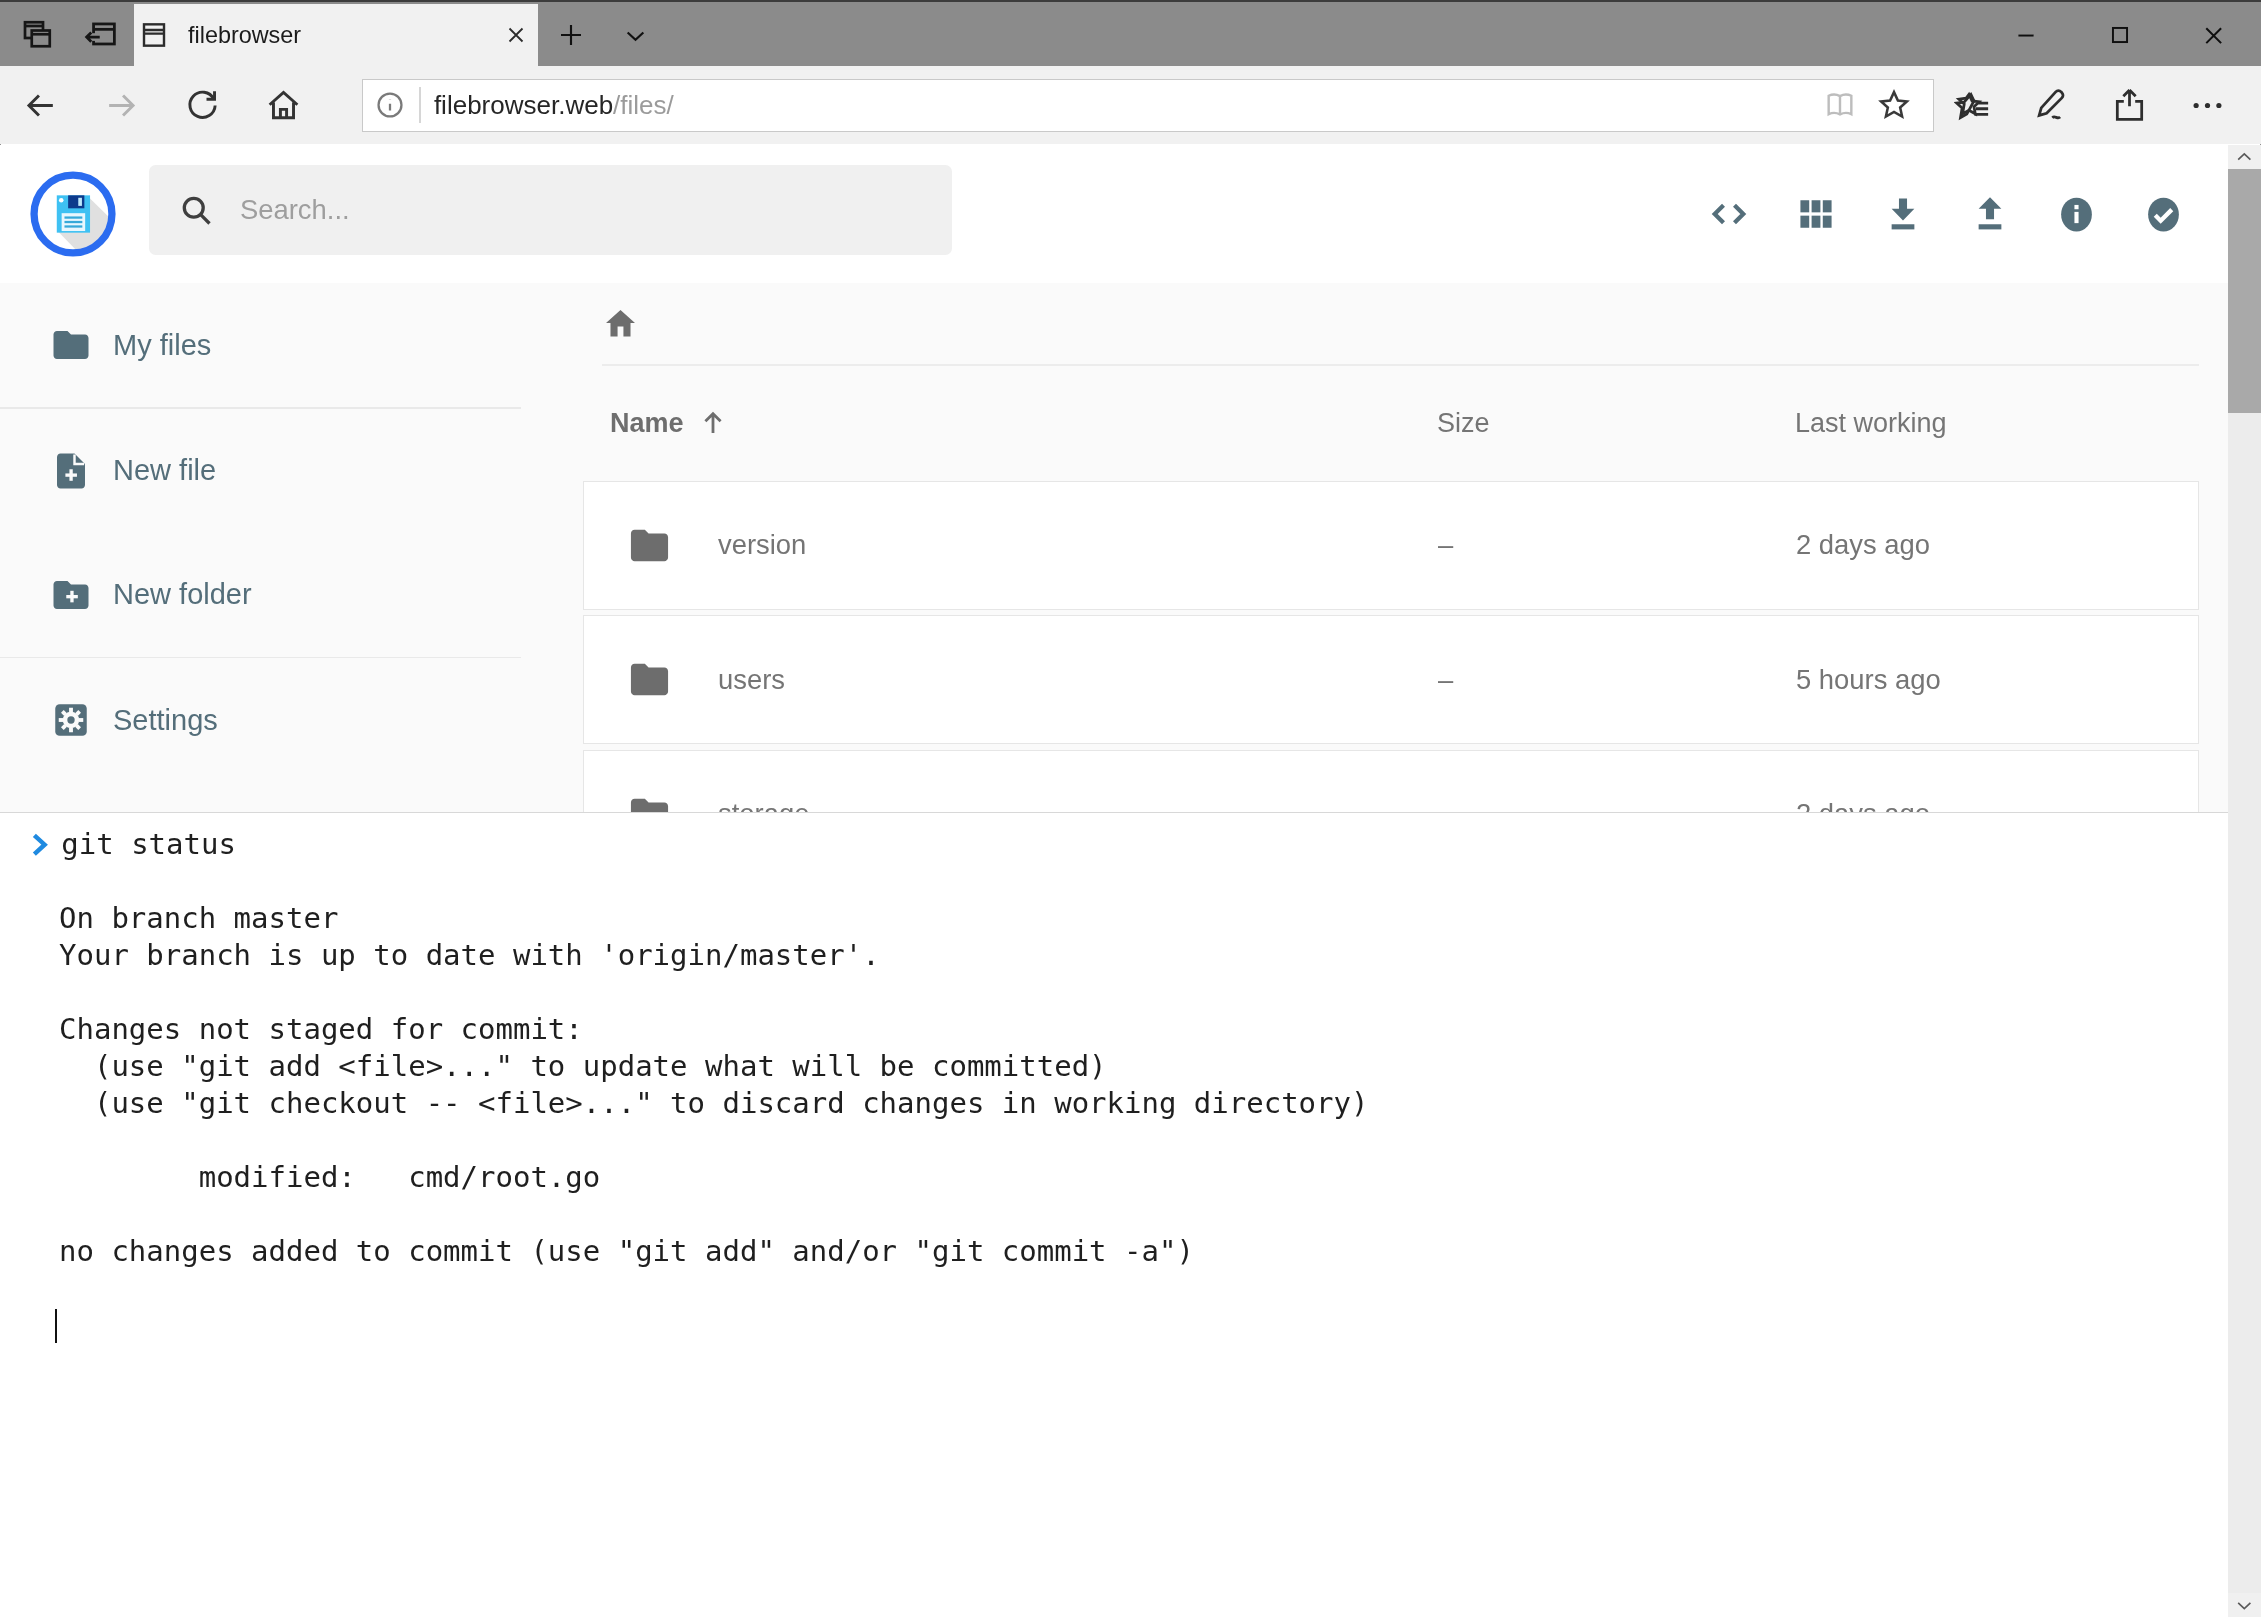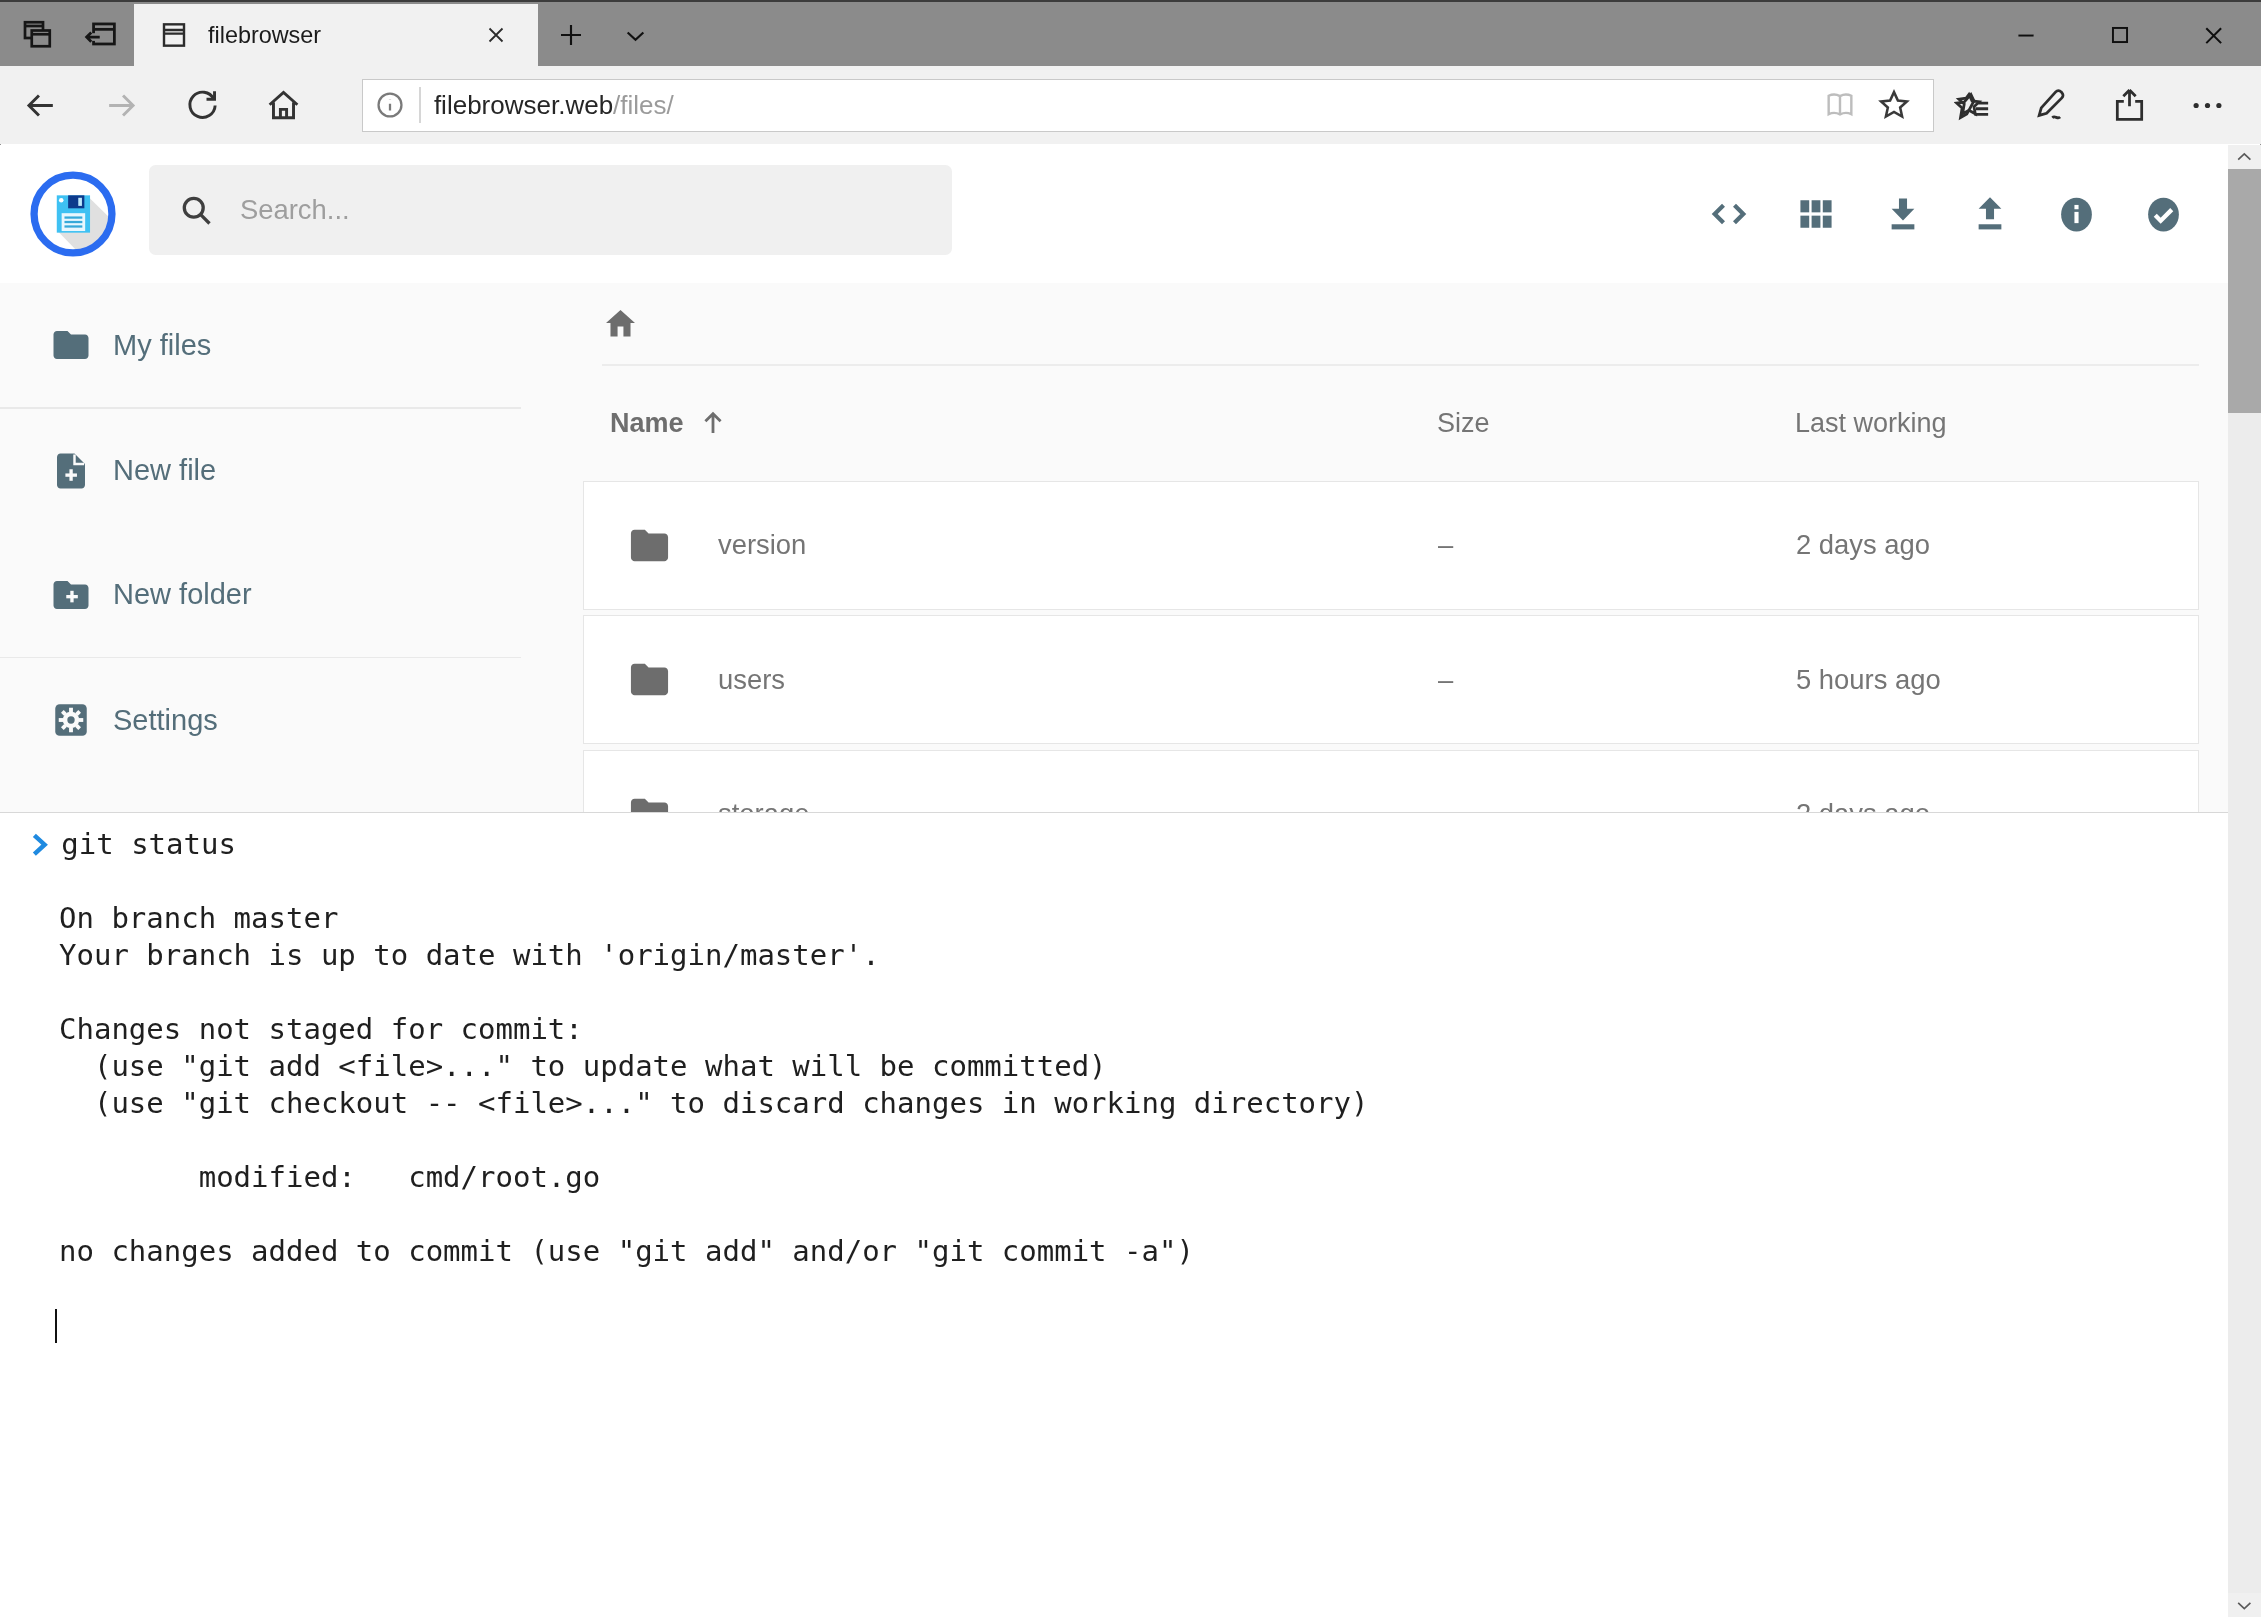--- a/index.html
+++ b/index.html
@@ -7,21 +7,21 @@
           font-family:"Liberation Sans",sans-serif;box-shadow:inset 0 0 0 0.8px #767676;}
   svg{display:block;}
   button{border:0;background:transparent;padding:0;margin:0;cursor:pointer;font:inherit;}
 
   
   .tabbar{position:absolute;top:0;left:0;right:0;height:66px;background:#8b8b8b;
           border-top:2.4px solid #3c3c3c;box-sizing:border-box;}
   .tabbar-actions{position:absolute;left:18px;top:2.4px;bottom:0;display:flex;align-items:center;gap:27.4px;}
   .tb-btn{width:37px;height:37px;color:#161616;display:flex;align-items:center;justify-content:center;}
   .tab{position:absolute;left:134px;top:2.4px;bottom:0;width:404px;background:#f1f1f1;
-       display:flex;align-items:center;padding:0 24px;box-sizing:border-box;}
+       display:flex;align-items:center;padding:0 4px;box-sizing:border-box;}
   .tab-favicon{color:#2c2c2c;margin-right:18px;}
   .tab-title{flex:1;font-size:23.4px;color:#1b1b1b;white-space:nowrap;overflow:hidden;}
   .tab-close{width:36px;height:36px;color:#2c2c2c;display:flex;align-items:center;justify-content:center;}
   .newtab-btn{position:absolute;left:551px;top:2.4px;bottom:0;width:39px;color:#111;
               display:flex;align-items:center;justify-content:center;}
   .tablist-btn{position:absolute;left:614px;top:2.4px;bottom:0;width:42px;color:#111;
               display:flex;align-items:center;justify-content:center;}
   .win-controls{position:absolute;right:0;top:2.4px;bottom:0;display:flex;}
   .win-btn{width:94px;height:100%;color:#0f0f0f;display:flex;align-items:center;justify-content:center;}
 

